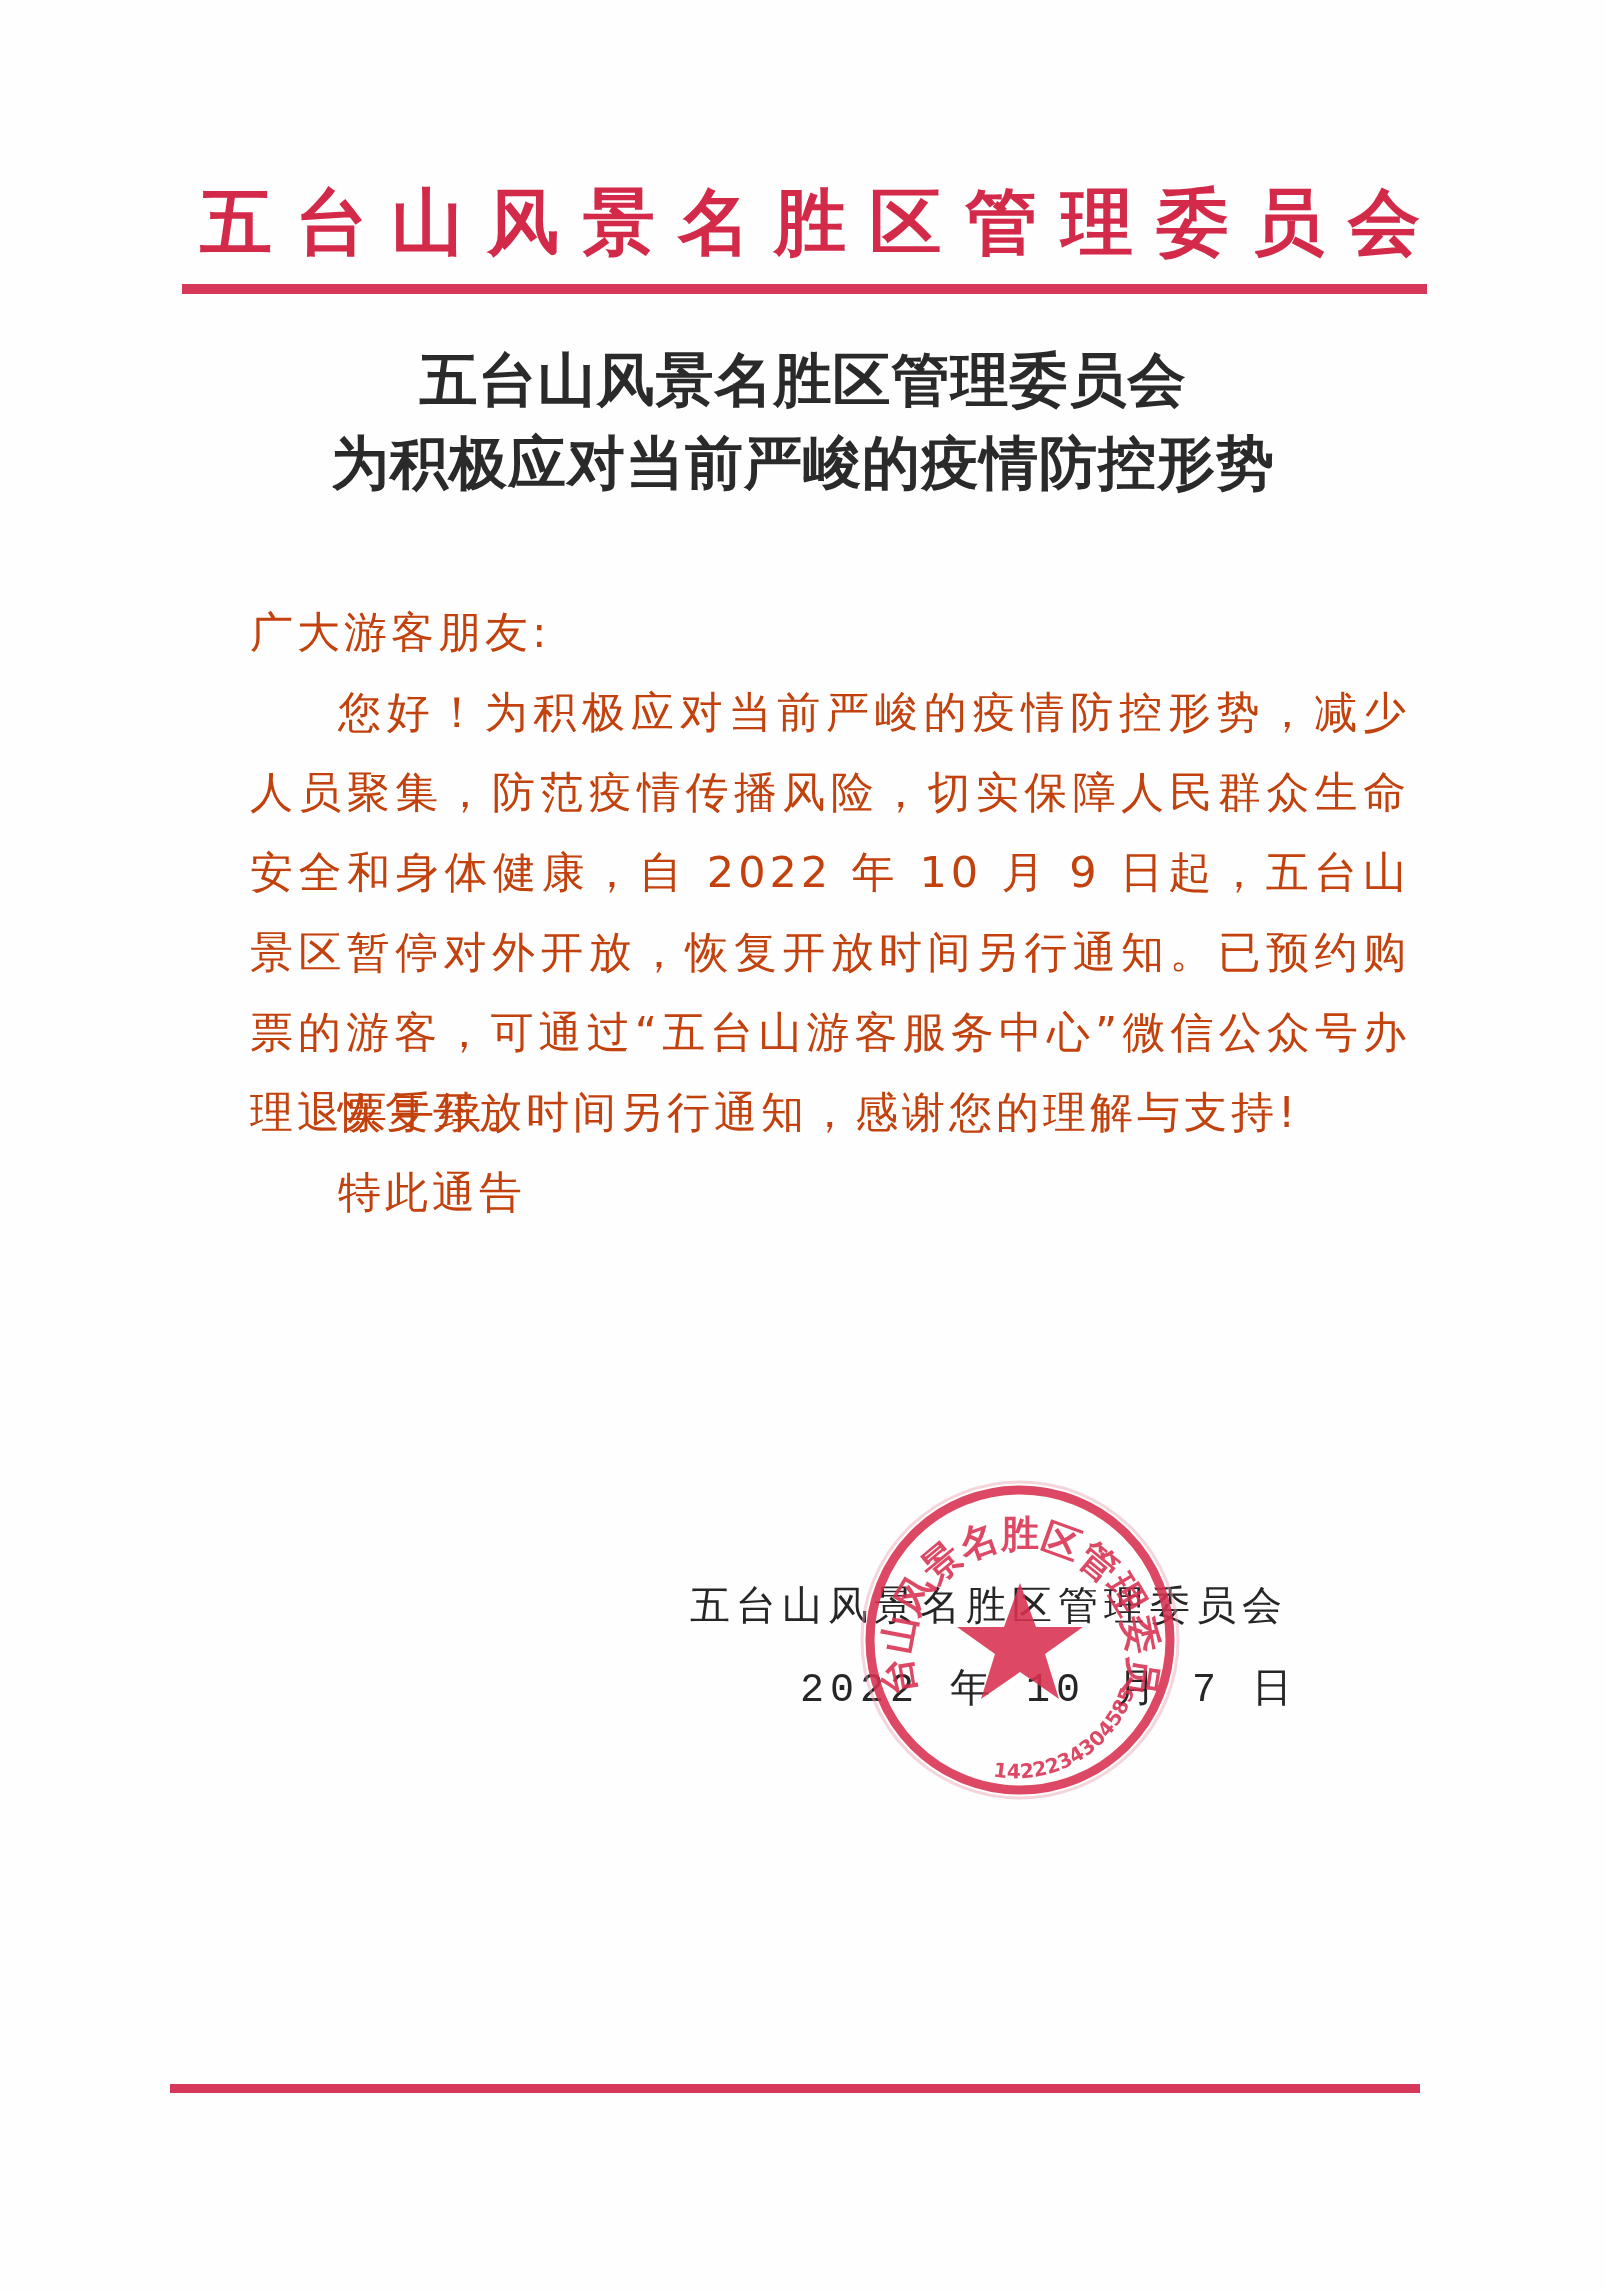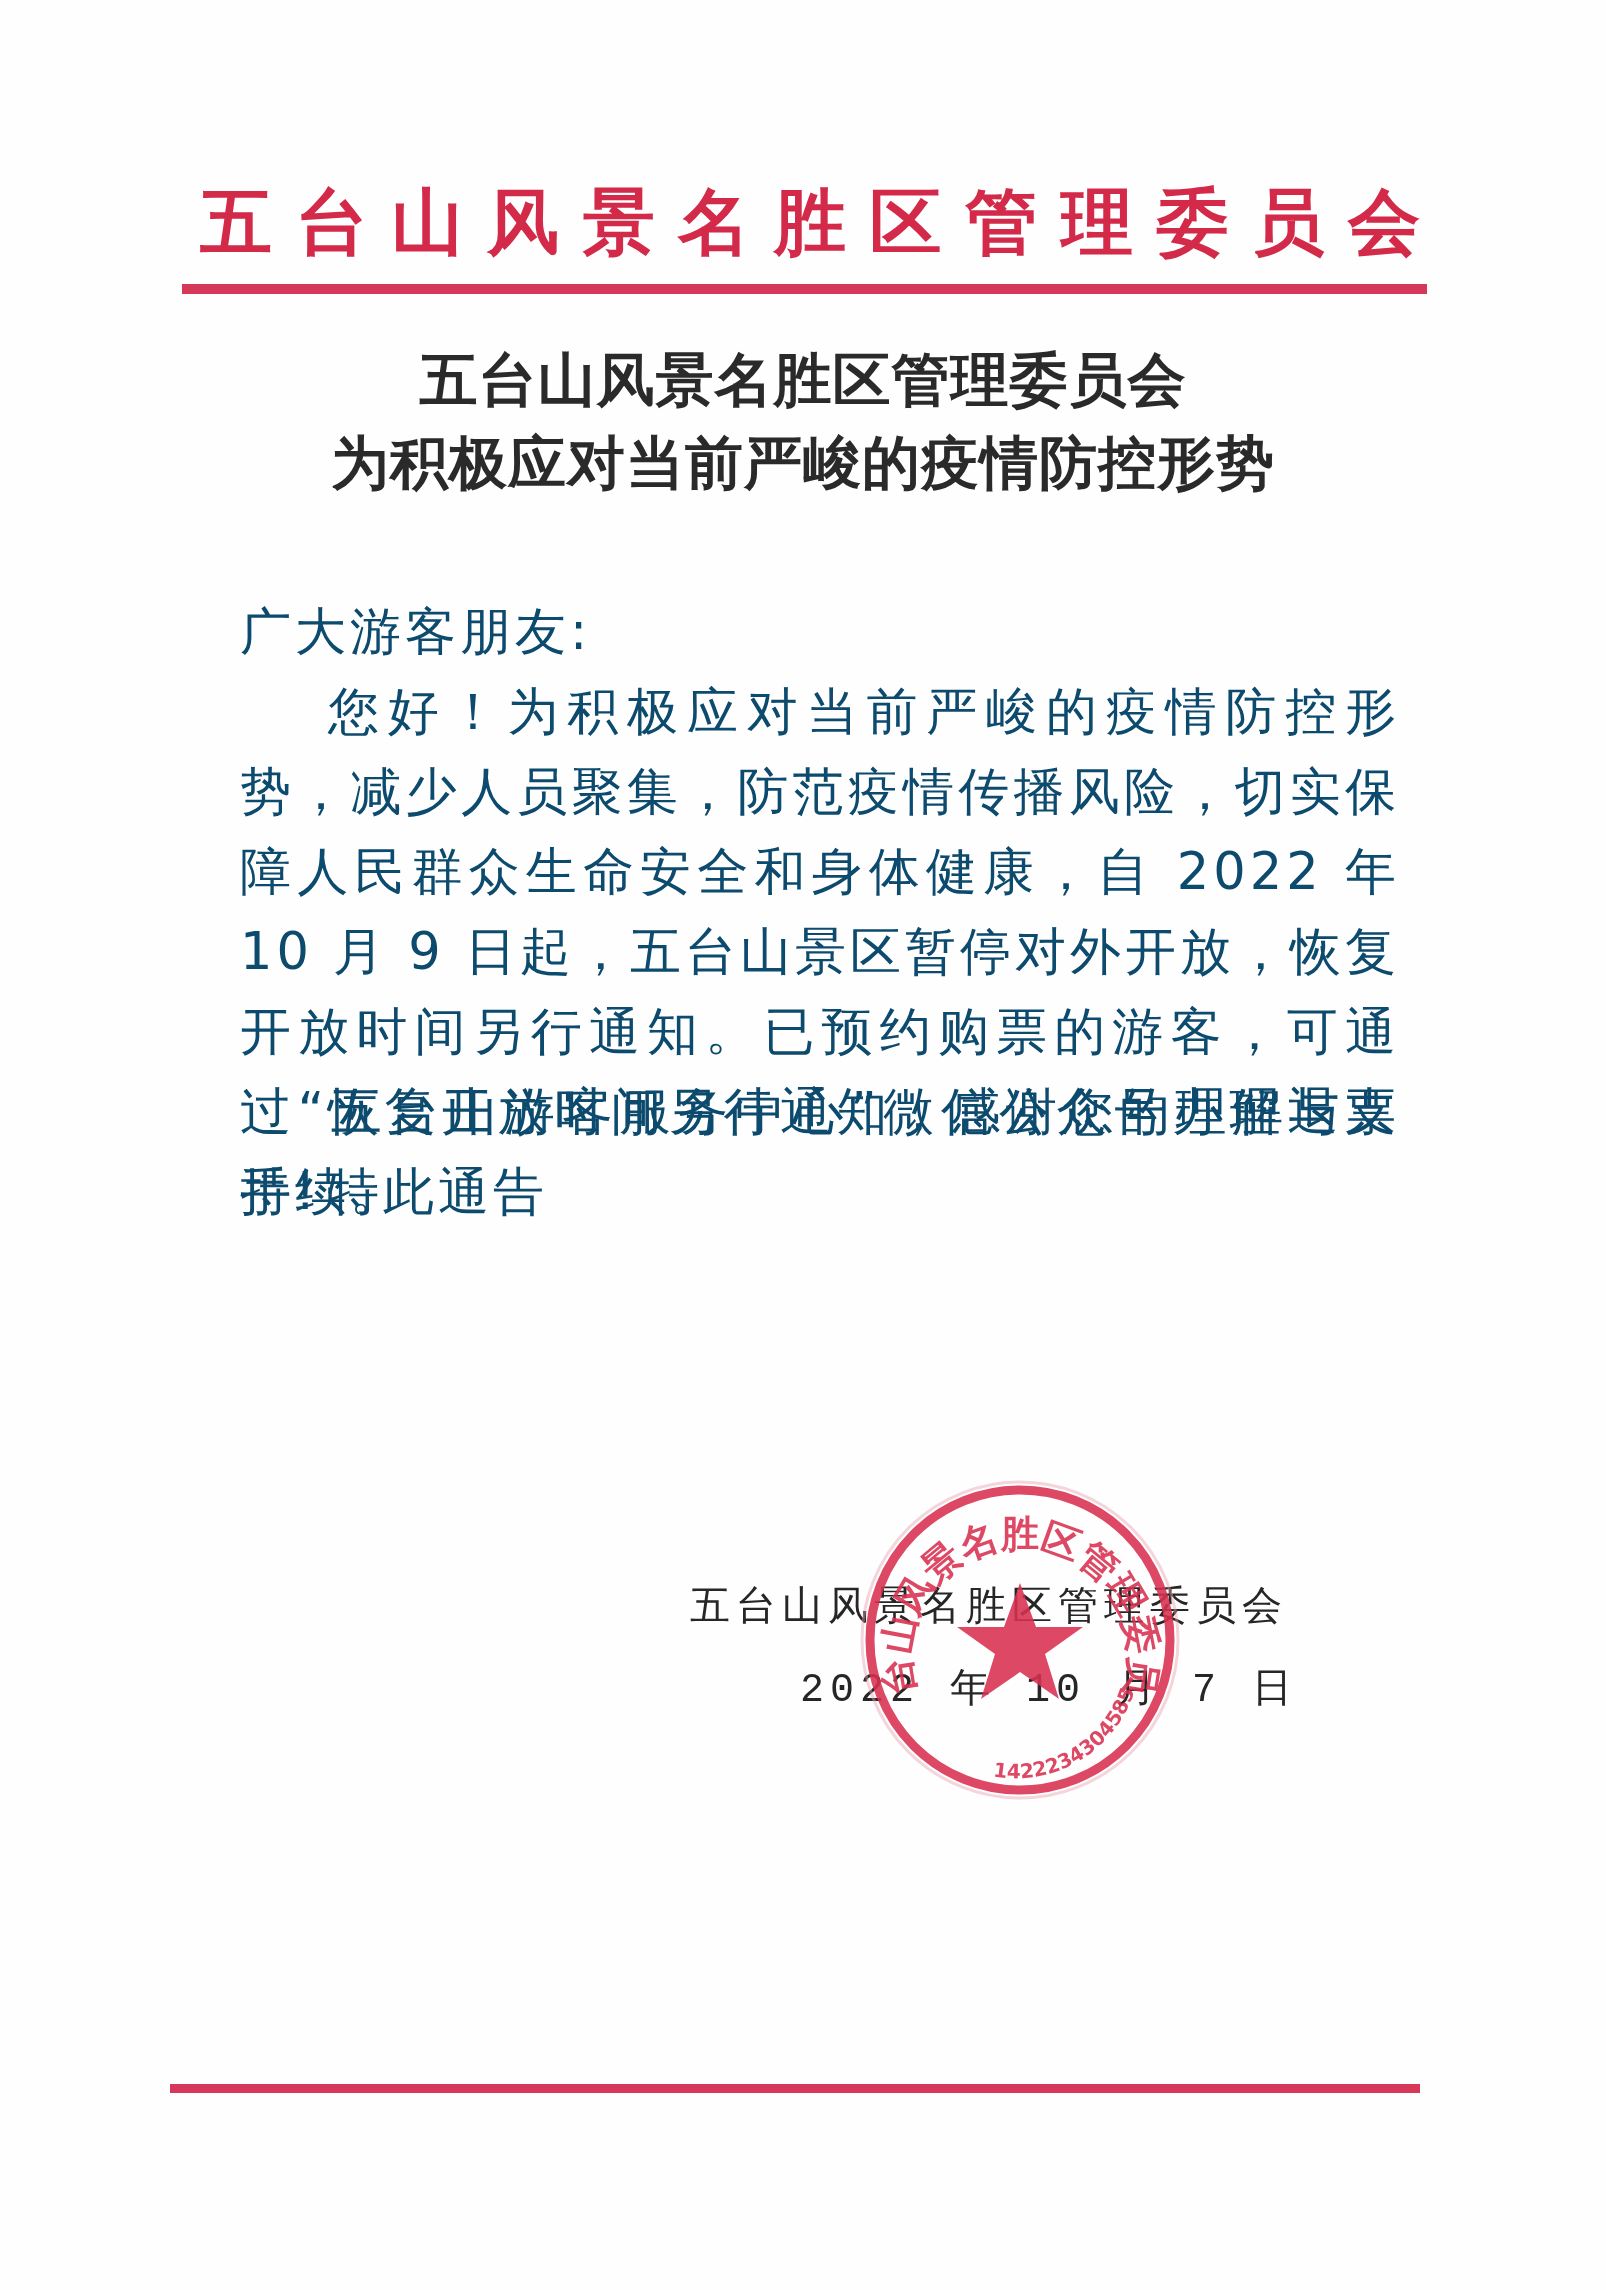--- a/index.html
+++ b/index.html
@@ -14,23 +14,23 @@
   .letterhead span { display: inline-block; }
   .rule-top { position: absolute; left: 182px; top: 284px; width: 1245px; height: 10px; background: #d6385a; }
   .rule-bottom { position: absolute; left: 170px; top: 2084px; width: 1250px; height: 9px; background: #d6385a; }
 
   .doc-title { position: absolute; left: 0; width: 1606px; text-align: center;
     font-family: "DejaVu Serif", "Liberation Serif", serif; font-weight: bold;
     font-size: 58px; color: #2a2a2a; letter-spacing: 1px; }
   .t1 { top: 342px; }
   .t2 { top: 425px; }
 
-  .body-text { position: absolute; left: 240px; width: 1160px;
+  .body-text { position: absolute; left: 250px; width: 1160px;
     font-family: "DejaVu Sans", "Liberation Sans", sans-serif;
-    font-size: 51px; line-height: 80px; color: #0c4a6e; letter-spacing: 4px; }
+    font-size: 43px; line-height: 80px; color: #c2410c; letter-spacing: 4px; }
   .salutation { top: 592px; }
   .para { text-indent: 88px; margin: 0; text-align: justify; text-align-last: left; }
   .p1 { top: 672px; }
   .p2 { top: 1072px; }
   .p3 { top: 1152px; }
 
   .signature { position: absolute; left: 690px; top: 1578px; width: 600px;
     font-family: "DejaVu Serif", "Liberation Serif", serif; font-size: 40px; color: #262626;
     letter-spacing: 6px; }
   .date { position: absolute; left: 800px; top: 1660px;

